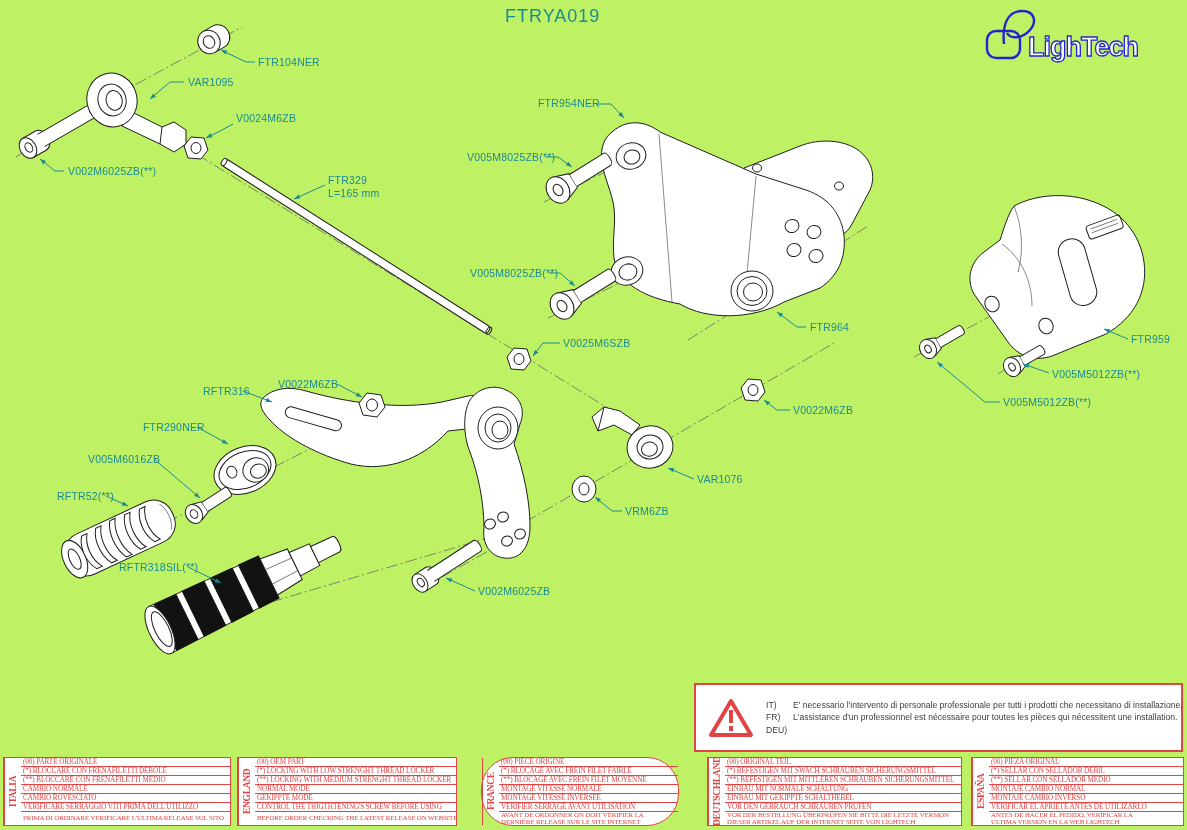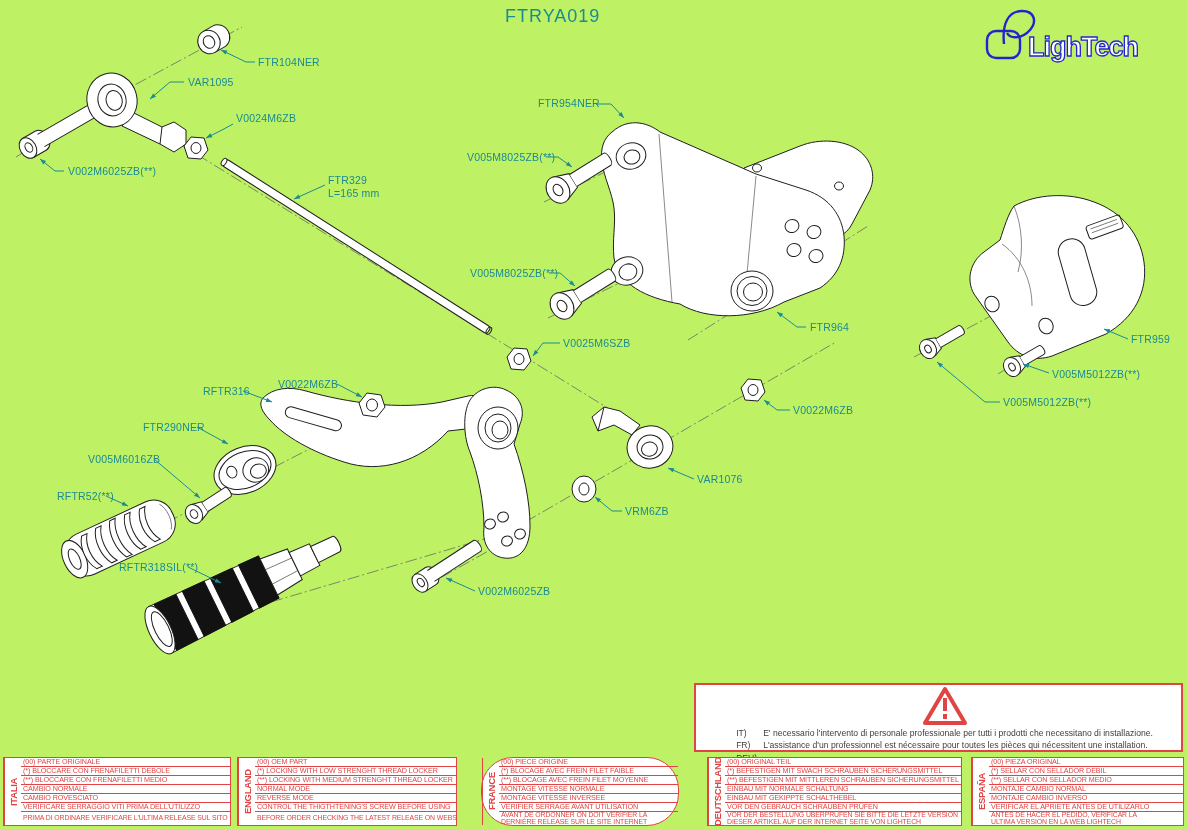--- a/index.html
+++ b/index.html
@@ -17,28 +17,28 @@
   .part-label{fill:#1B8A93;font-size:10.5px;letter-spacing:.2px;
               font-family:"Liberation Sans",sans-serif;}
   .leader{fill:none;stroke:#1B8A93;stroke-width:1;}
   .leader-arrow{fill:#1B8A93;stroke:none;}
   
   .logo{position:absolute;left:978px;top:2px;}
   .logo-text{fill:#ffffff;stroke:#2424CC;stroke-width:1.3px;font-weight:bold;
              font-size:27px;letter-spacing:-1px;font-family:"Liberation Sans",sans-serif;}
   
   .warning{position:absolute;left:694px;top:683px;width:489px;height:69px;
-           border:2px solid #E04444;box-sizing:border-box;display:flex;align-items:center;background:#fff;flex-direction:column;}
+           border:2px solid #E04444;box-sizing:border-box;display:flex;align-items:center;background:#fff;}
   .warn-triangle{margin-left:12px;flex:none;}
   .warn-lines{margin-left:12px;color:#3c3c3c;font-size:8.6px;line-height:12.4px;white-space:nowrap;}
   .warn-line{display:flex;}
   .warn-code{width:27px;flex:none;}
   
   .ltable{position:absolute;top:757px;height:69px;border:1px solid #E04444;
-          box-sizing:border-box;display:flex;color:#E04444;background:#fff;}
+          box-sizing:border-box;display:flex;color:#E04444;background:#fff;font-family:Liberation Serif, serif;}
   .vlabel{width:16px;flex:none;border-right:1px solid #E04444;display:flex;align-items:center;
           justify-content:center;writing-mode:vertical-rl;transform:rotate(180deg);
           font-size:9.5px;font-weight:bold;letter-spacing:-.3px;overflow:hidden;}
   .rows{flex:1;display:flex;flex-direction:column;overflow:hidden;}
   .trow{box-sizing:border-box;height:9px;line-height:8px;border-bottom:1px solid #E04444;
         font-size:7.2px;letter-spacing:-.1px;white-space:nowrap;overflow:hidden;padding-left:2px;}
   .tfooter{flex:1;display:flex;flex-direction:column;justify-content:center;
            font-size:6.9px;line-height:6.6px;letter-spacing:-.1px;white-space:nowrap;
            overflow:hidden;padding-left:2px;}
 </style>
@@ -383,21 +383,21 @@
           </div>
         </div>
       </div>
       <div class="ltable" style="left: 237px; width: 220px;">
         <div class="vlabel">ENGLAND</div>
         <div class="rows">
           <div class="trow">(00) OEM PART</div>
           <div class="trow">(*)  LOCKING WITH LOW STRENGHT THREAD LOCKER</div>
           <div class="trow">(**) LOCKING WITH MEDIUM STRENGHT THREAD LOCKER</div>
           <div class="trow">NORMAL MODE</div>
-          <div class="trow">REVERSE MODE</div>
+          <div class="trow">GEKIPPTE MODE</div>
           <div class="trow">CONTROL THE THIGTHTENING'S SCREW BEFORE USING</div>
           <div class="tfooter">
             <div>BEFORE ORDER CHECKING THE LATEST RELEASE ON WEBSITE</div>
           </div>
         </div>
       </div>
       <div class="ltable" style="left: 481px; width: 198px; border-radius: 32px;">
         <div class="vlabel">FRANCE</div>
         <div class="rows">
           <div class="trow">(00) PIECE ORIGINE</div>

